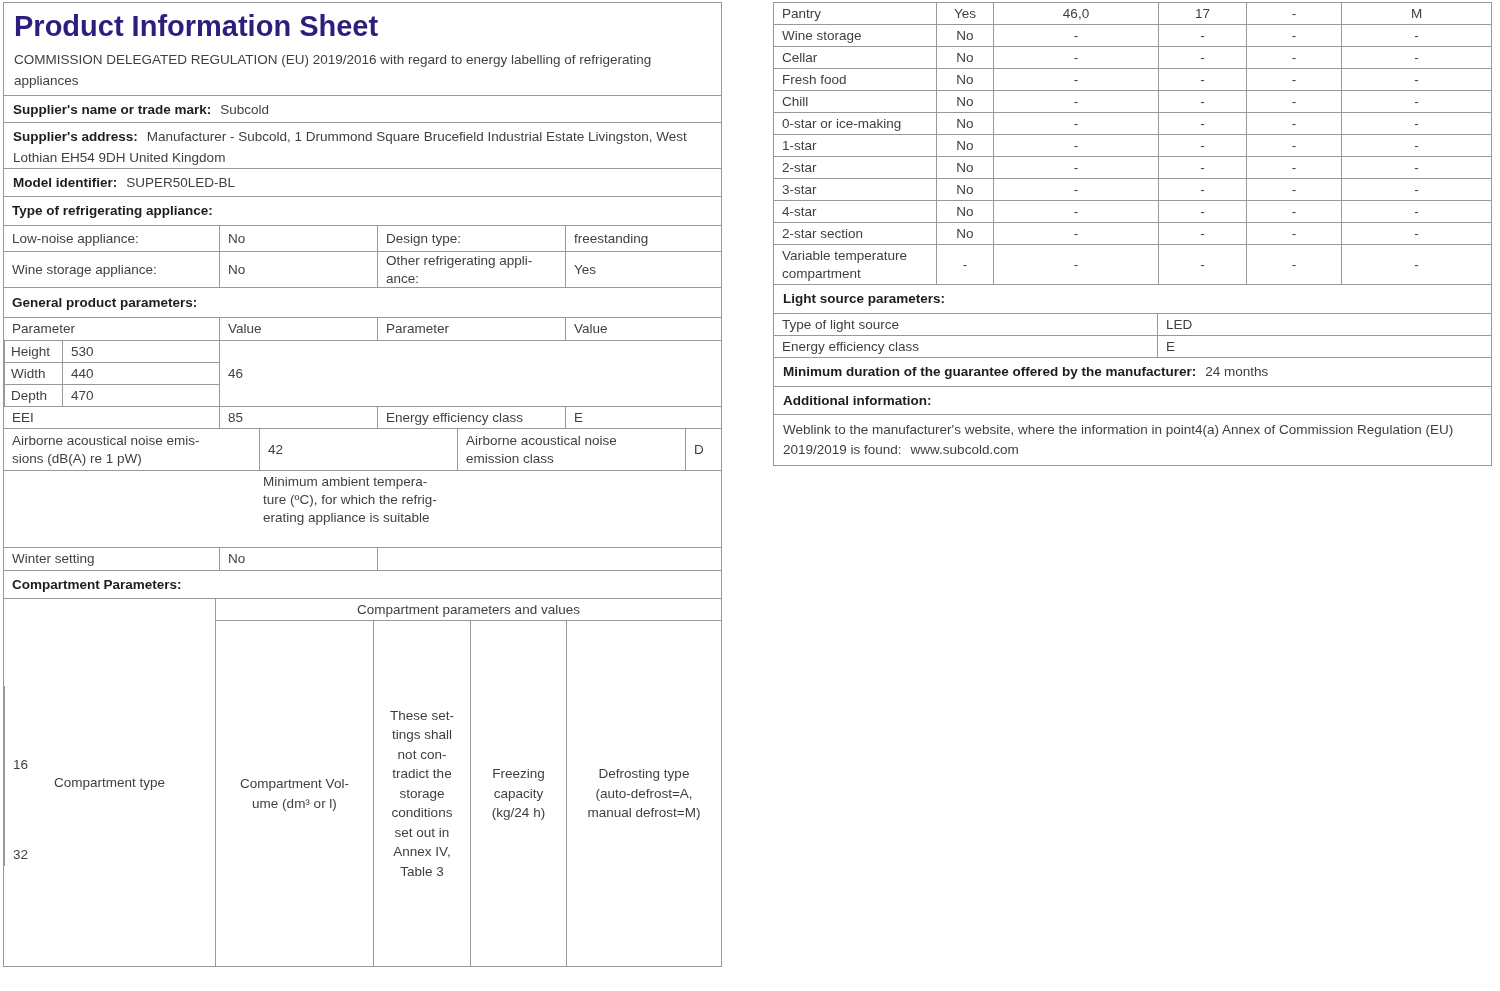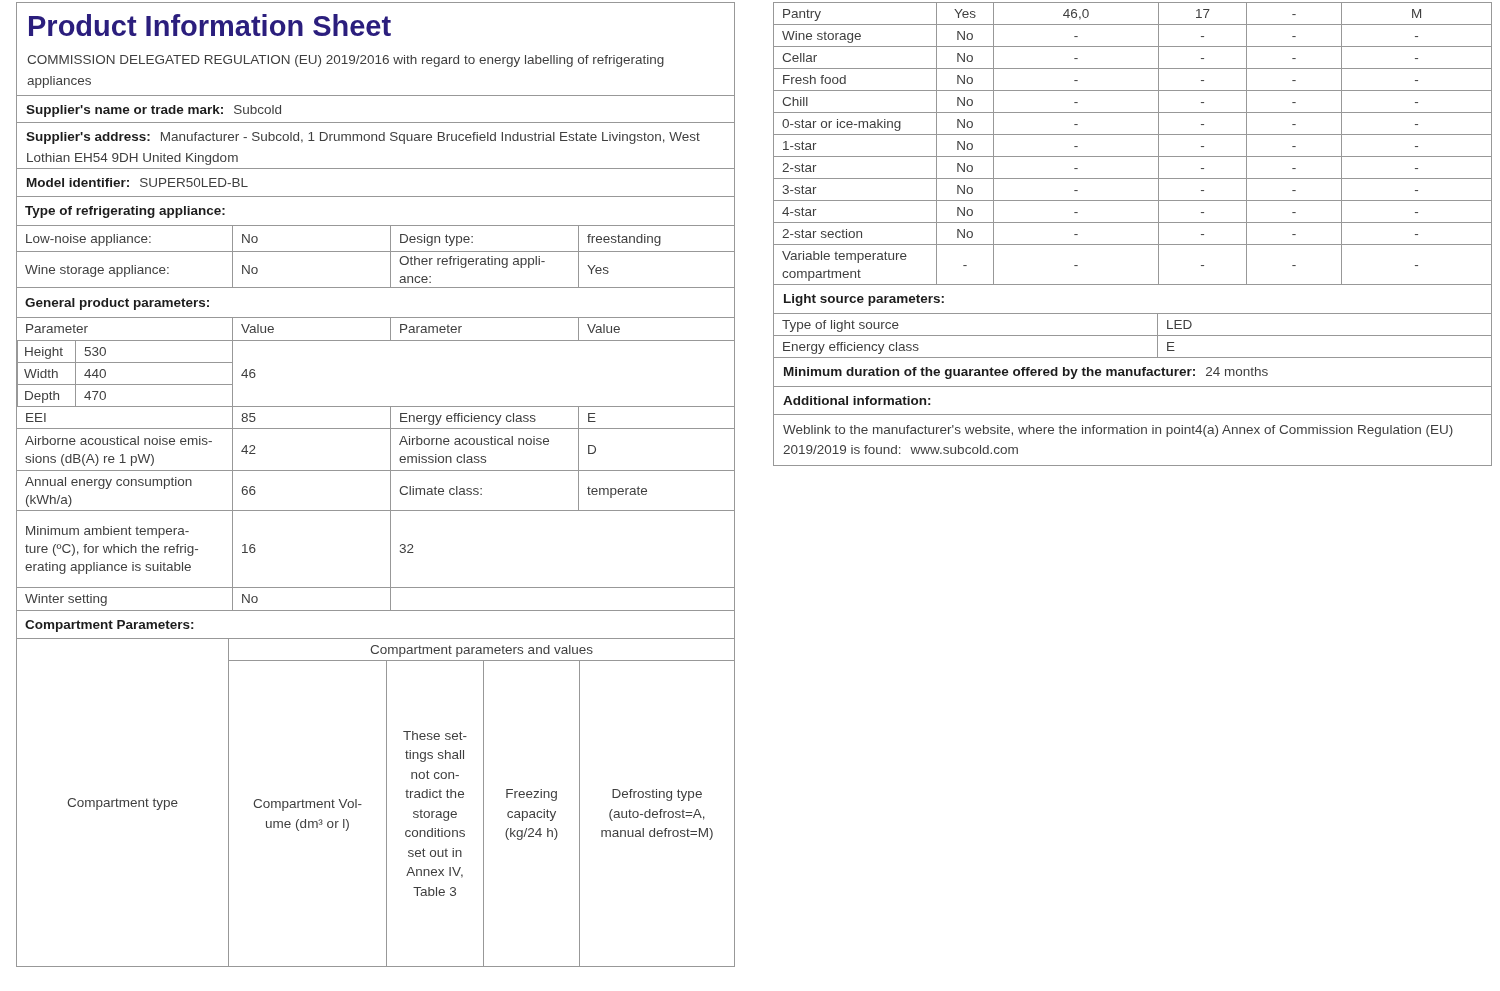--- a/index.html
+++ b/index.html
@@ -11,32 +11,32 @@
   html,body{background:#fff;}
   body{
     width:1500px;height:991px;position:relative;overflow:hidden;
     font-family:"Liberation Sans","DejaVu Sans",sans-serif;
     font-size:13.5px;color:var(--txt);
   }
   .b{font-weight:bold;color:var(--btxt);}
   .pre{white-space:pre-line;}
   .page{position:absolute;background:#fff;}
   
-  .p1{left:16px;top:2px;width:719px;height:965px;border:1px solid var(--bc);display:flex;flex-direction:column;}
+  .p1{left:3px;top:2px;width:719px;height:965px;border:1px solid var(--bc);display:flex;flex-direction:column;}
   .row{display:flex;border-bottom:1px solid var(--bc);align-items:center;flex:0 0 auto;}
   .c{padding:2px 8px;line-height:18px;}
   .vl{border-left:1px solid var(--bc);align-self:stretch;display:flex;align-items:center;}
   .w215{width:215px;flex:0 0 215px;}
   .w158{width:158px;flex:0 0 158px;}
   .w188{width:188px;flex:0 0 188px;}
   .fl1{flex:1 1 auto;}
   .h27{height:27px;} .h46{height:46px;} .h28{height:28px;} .h29{height:29px;}
   .h26{height:26px;} .h36{height:36px;} .h30{height:30px;} .h23{height:23px;}
-  .h66{height:66px;} .h22{height:22px;} .h42{height:42px;} .h40{height:40px;}
-  .h77{height:77px;} .h50{height:50px;}
+  .h66{height:66px;} .h22{height:22px;} .h42{height:42px;gap:40px;} .h40{height:40px;}
+  .h77{height:77px;flex-direction:column;} .h50{height:50px;}
   .p1h{height:93px;border-bottom:1px solid var(--bc);padding:6px 10px 0 10px;}
   .title{font-size:29px;font-weight:bold;color:#2b1e7d;line-height:34px;}
   .subtitle{margin-top:6px;line-height:21px;color:var(--txt);max-width:690px;}
   .inline-row{display:block;padding:3px 9px;line-height:21px;}
   .inline-row .iv{margin-left:9px;text-align:right;}
   .sec{font-weight:bold;color:var(--btxt);}
   
   .dimgrid{width:215px;flex:0 0 215px;align-self:stretch;display:flex;flex-direction:column;border-left:1px solid var(--bc);}
   .dimr{display:flex;flex:1 1 auto;border-bottom:1px solid var(--bc);align-items:center;}
   .dimr:last-child{border-bottom:none;}
@@ -151,27 +151,20 @@
 
   <div class="row h42">
     <div class="c w215 pre">Airborne acoustical noise emis-
 sions (dB(A) re 1 pW)</div>
     <div class="c w158 vl">42</div>
     <div class="c w188 vl pre">Airborne acoustical noise
 emission class</div>
     <div class="c fl1 vl">D</div>
   </div>
 
-  <div class="row h40">
-    <div class="c w215 pre">Annual energy consumption
-(kWh/a)</div>
-    <div class="c w158 vl">66</div>
-    <div class="c w188 vl">Climate class:</div>
-    <div class="c fl1 vl">temperate</div>
-  </div>
 
   <div class="row h77">
     <div class="c w215 pre">Minimum ambient tempera-
 ture (ºC), for which the refrig-
 erating appliance is suitable</div>
     <div class="c w158 vl">16</div>
     <div class="c fl1 vl">32</div>
   </div>
 
   <div class="row h23">

